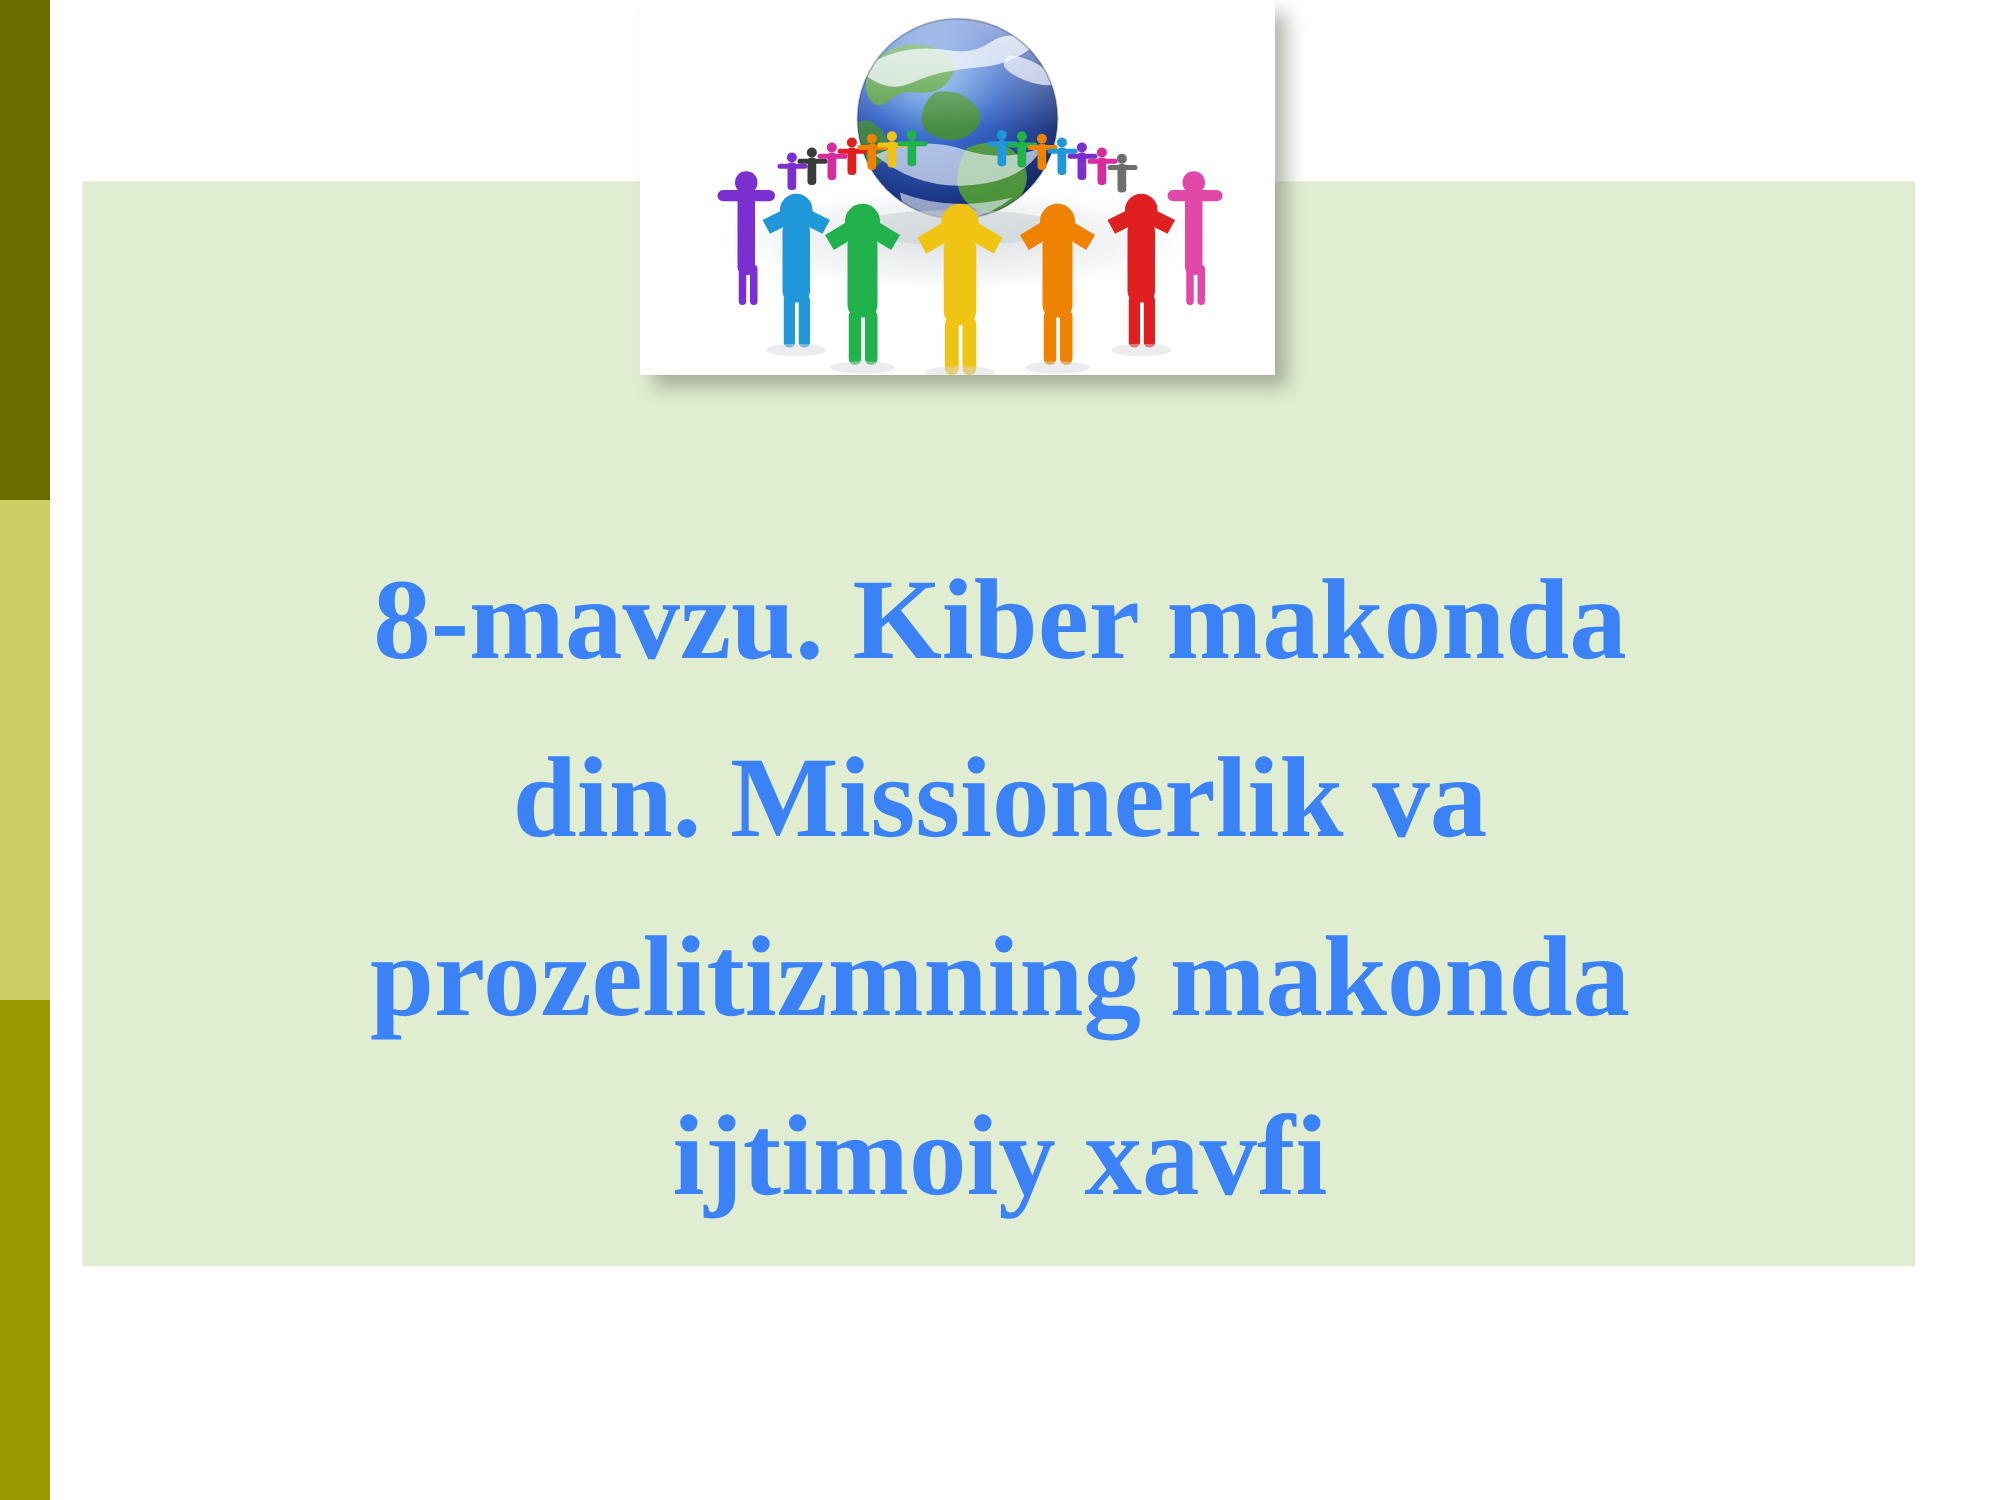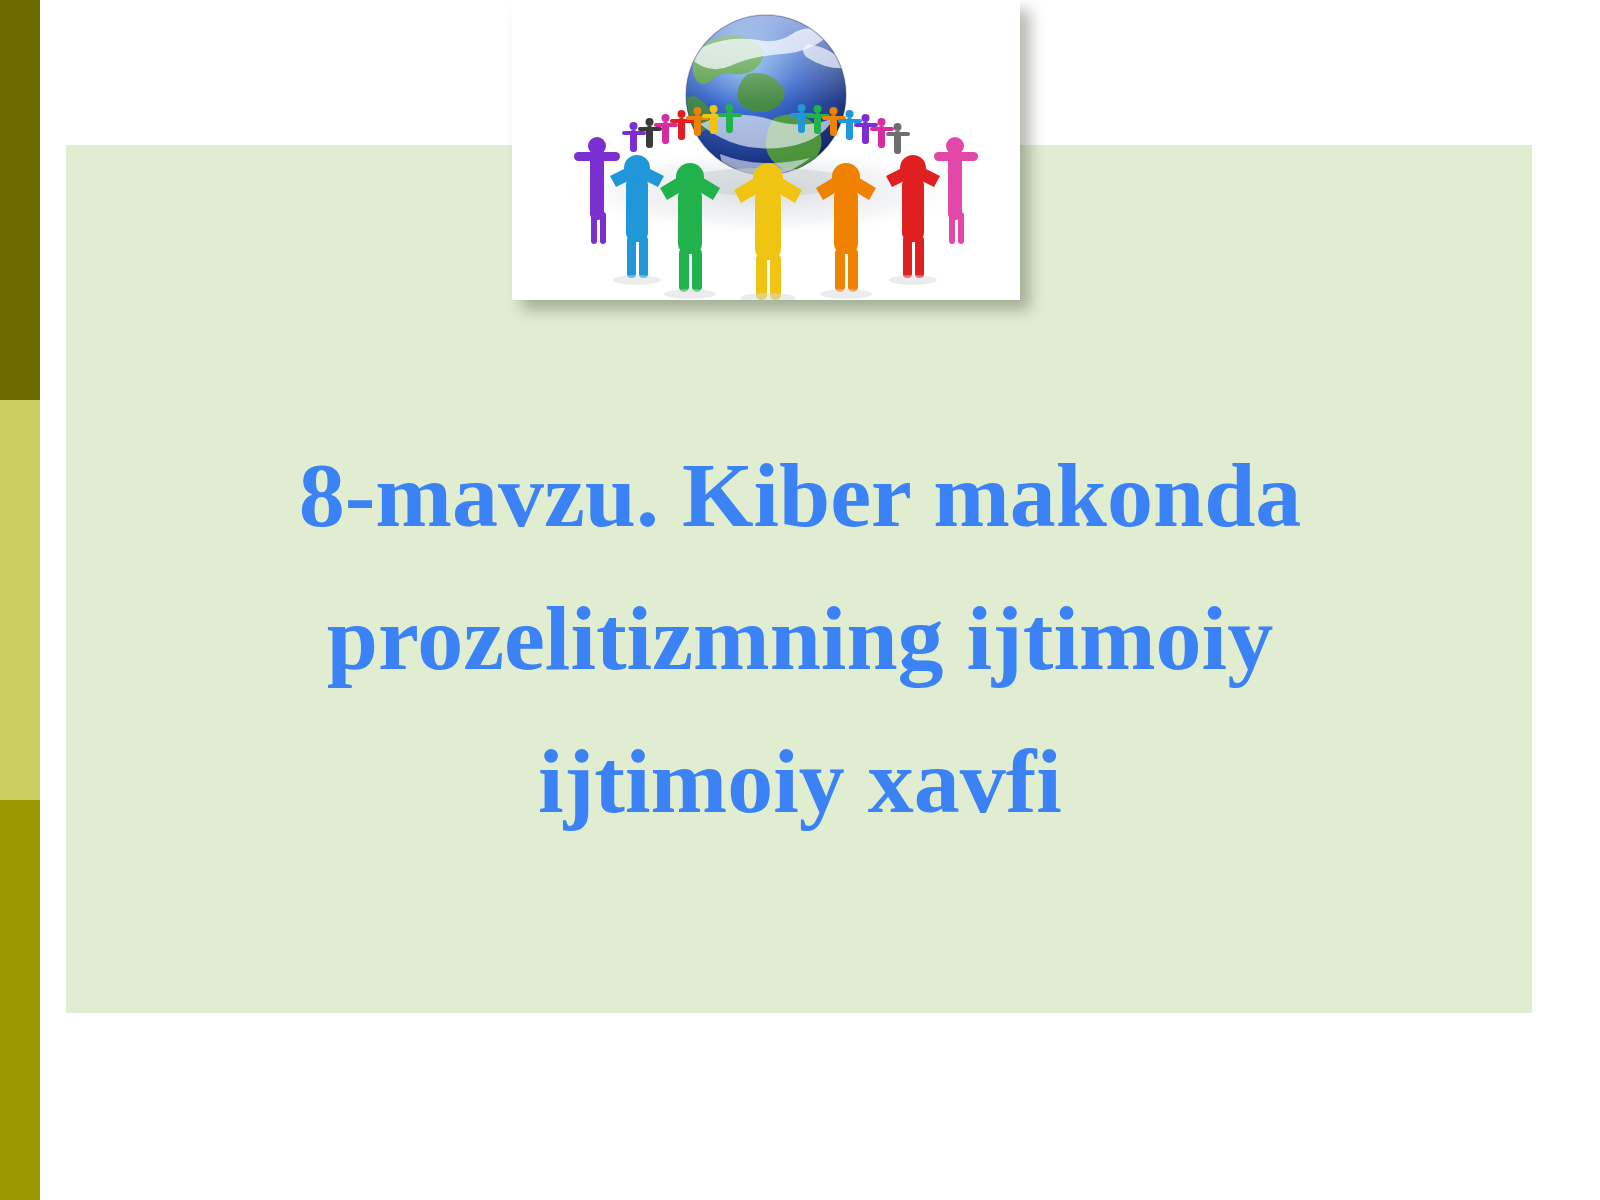--- a/index.html
+++ b/index.html
@@ -281,17 +281,18 @@
         <ellipse cx="178" cy="294" rx="26" ry="5"></ellipse>
         <ellipse cx="256" cy="298" rx="28" ry="5"></ellipse>
         <ellipse cx="334" cy="294" rx="26" ry="5"></ellipse>
         <ellipse cx="401" cy="280" rx="24" ry="5"></ellipse>
       </g>
     </svg>
   </div>
 
   <div id="title-block" style="color: #3b82f6;">
     <span class="title-line">8-mavzu. Kiber makonda</span>
-    <span class="title-line">prozelitizmning ijtimoiy</span>
+    <span class="title-line">din. Missionerlik va</span>
+    <span class="title-line">prozelitizmning makonda</span>
     <span class="title-line">ijtimoiy xavfi</span>
   </div>
 
 </div>
 
 </body></html>

